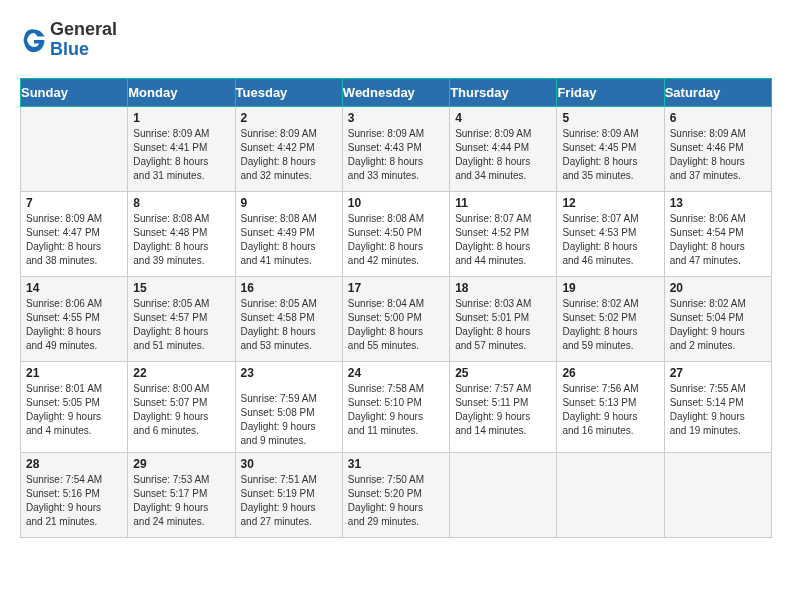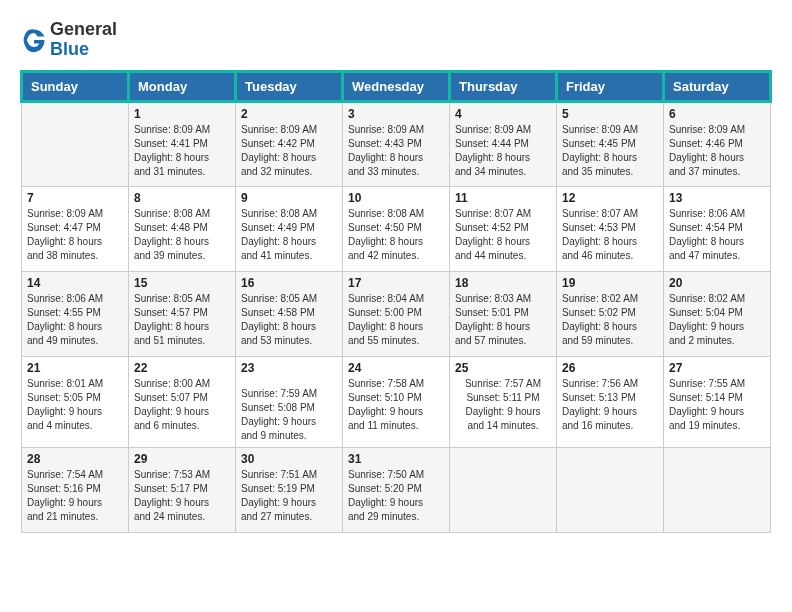--- a/index.html
+++ b/index.html
@@ -7,21 +7,21 @@
       font-family: Arial, sans-serif;
       background: #fff;
       width: 792px;
       min-height: 612px;
       padding: 20px;
     }
     .header {
       display: flex;
       justify-content: space-between;
       align-items: flex-start;
-      margin-bottom: 10px;
+      margin-bottom: 18px;
     }
     .logo {
       display: flex;
       align-items: center;
       gap: 2px;
     }
     .logo-text {
       font-size: 18px;
       font-weight: bold;
       line-height: 1.1;
@@ -47,23 +47,23 @@
     table {
       width: 100%;
       border-collapse: collapse;
       table-layout: fixed;
     }
     thead th {
       background-color: #2a6fad;
       color: #fff;
       font-size: 13px;
       font-weight: bold;
-      padding: 6px 8px;
+      padding: 6px 0;
       text-align: left;
-      border: 3px solid #14b8a6;
+      border: 1px solid #14b8a6;
       margin-top: 13px;
     }
     tbody td {
       border: 1px solid #ccc;
       vertical-align: top;
       padding: 4px 5px;
       font-size: 10.5px;
       color: #333;
       height: 85px;
     }
@@ -290,21 +290,21 @@
         </td>
         <td>
           <span class="day-number">24</span>
           <div class="day-info" style="white-space: pre-line;">Sunrise: 7:58 AM
 Sunset: 5:10 PM
 Daylight: 9 hours
 and 11 minutes.</div>
         </td>
         <td>
           <span class="day-number">25</span>
-          <div class="day-info" style="white-space: pre-line; text-align: center;">Sunrise: 7:57 AM
+          <div class="day-info" style="white-space: pre-line;">Sunrise: 7:57 AM
 Sunset: 5:11 PM
 Daylight: 9 hours
 and 14 minutes.</div>
         </td>
         <td>
           <span class="day-number">26</span>
           <div class="day-info" style="white-space: pre-line;">Sunrise: 7:56 AM
 Sunset: 5:13 PM
 Daylight: 9 hours
 and 16 minutes.</div>

